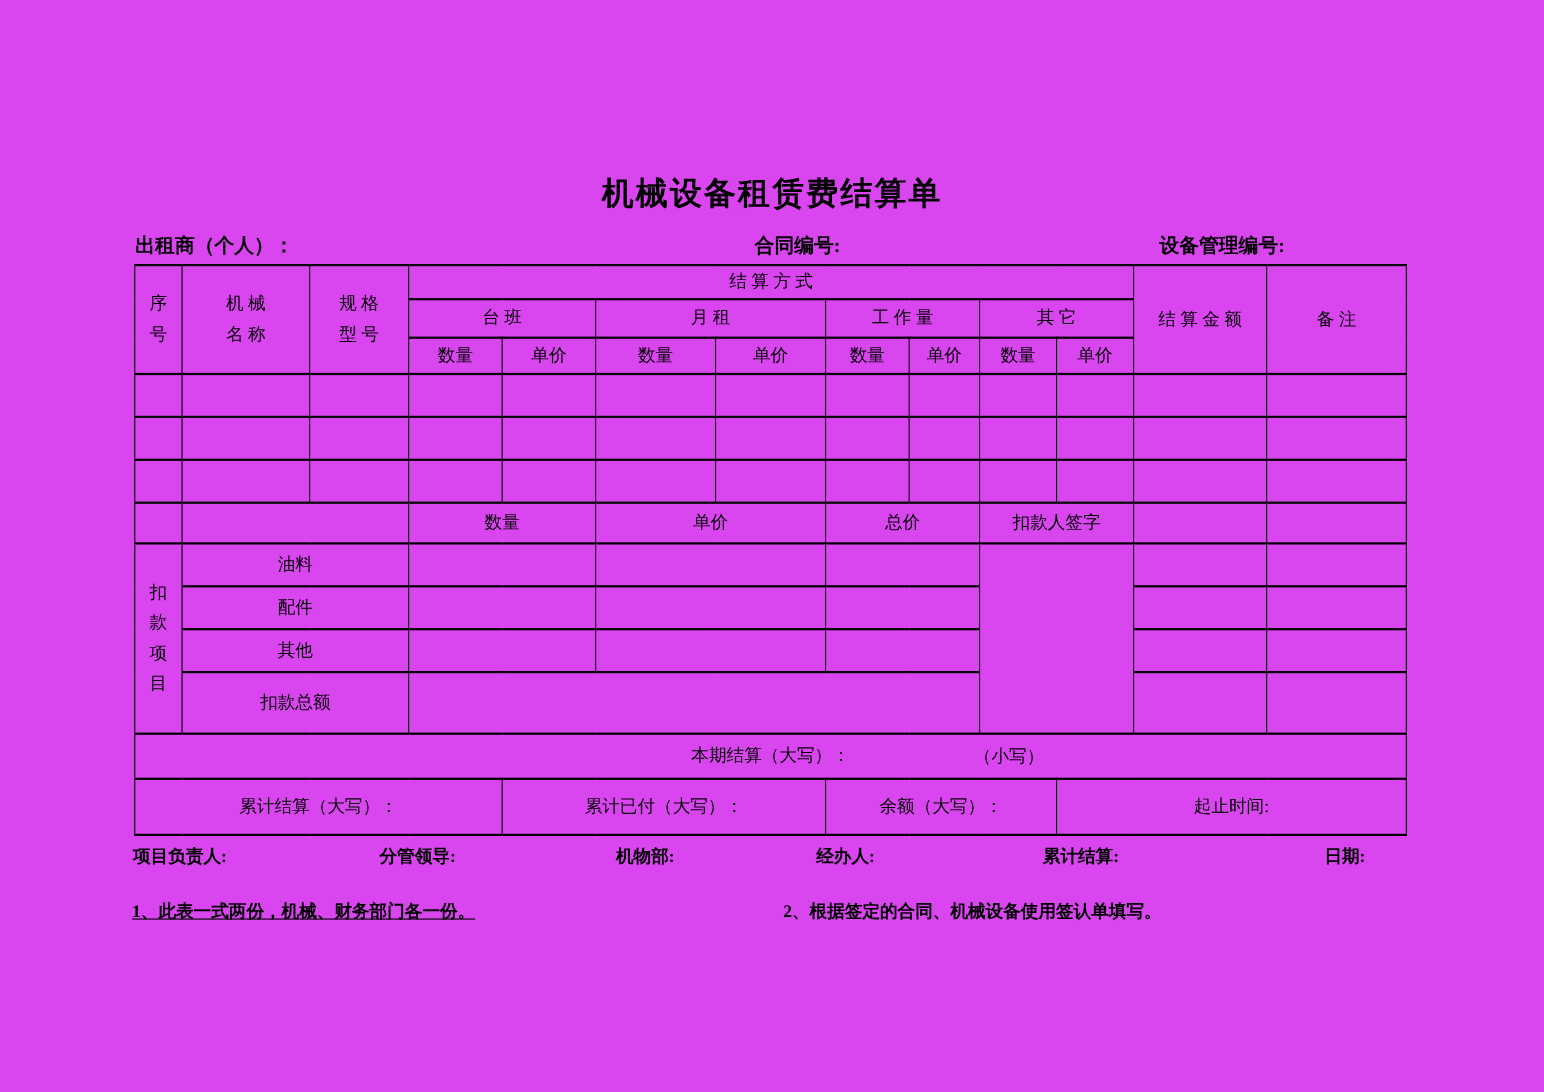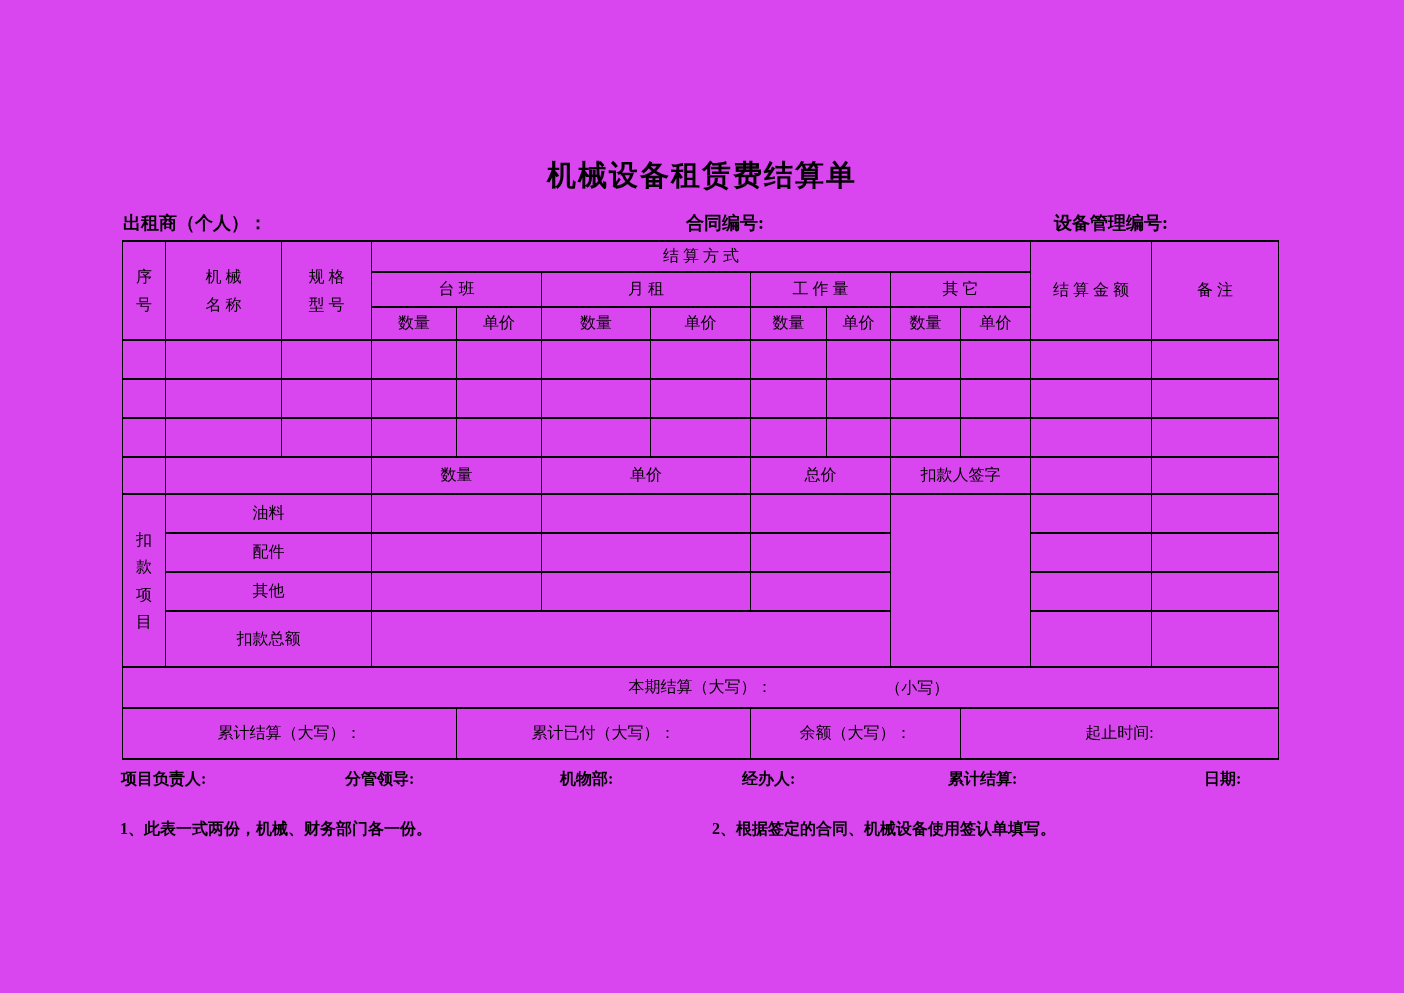--- a/index.html
+++ b/index.html
@@ -53,21 +53,21 @@
 
   .sign-label { position: absolute; top: 769px; font-size: 16px; font-weight: bold; }
   .sig-0 { left: 121px; }
   .sig-1 { left: 345px; }
   .sig-2 { left: 560px; }
   .sig-3 { left: 742px; }
   .sig-4 { left: 948px; }
   .sig-5 { left: 1172px; margin-left: 32px; }
 
   .note { position: absolute; top: 819px; font-size: 16px; font-weight: bold; }
-  .note-0 { left: 120px; }
+  .note-0 { left: 120px; text-decoration: underline; }
   .note-1 { left: 712px; }
 
   .page-number {
     position: absolute; top: 888px; left: 0; width: 100%;
     text-align: center; font-size: 16px; font-weight: bold;
     font-family: "Liberation Serif", serif;
   }
 </style>
 </head>
 <body>

